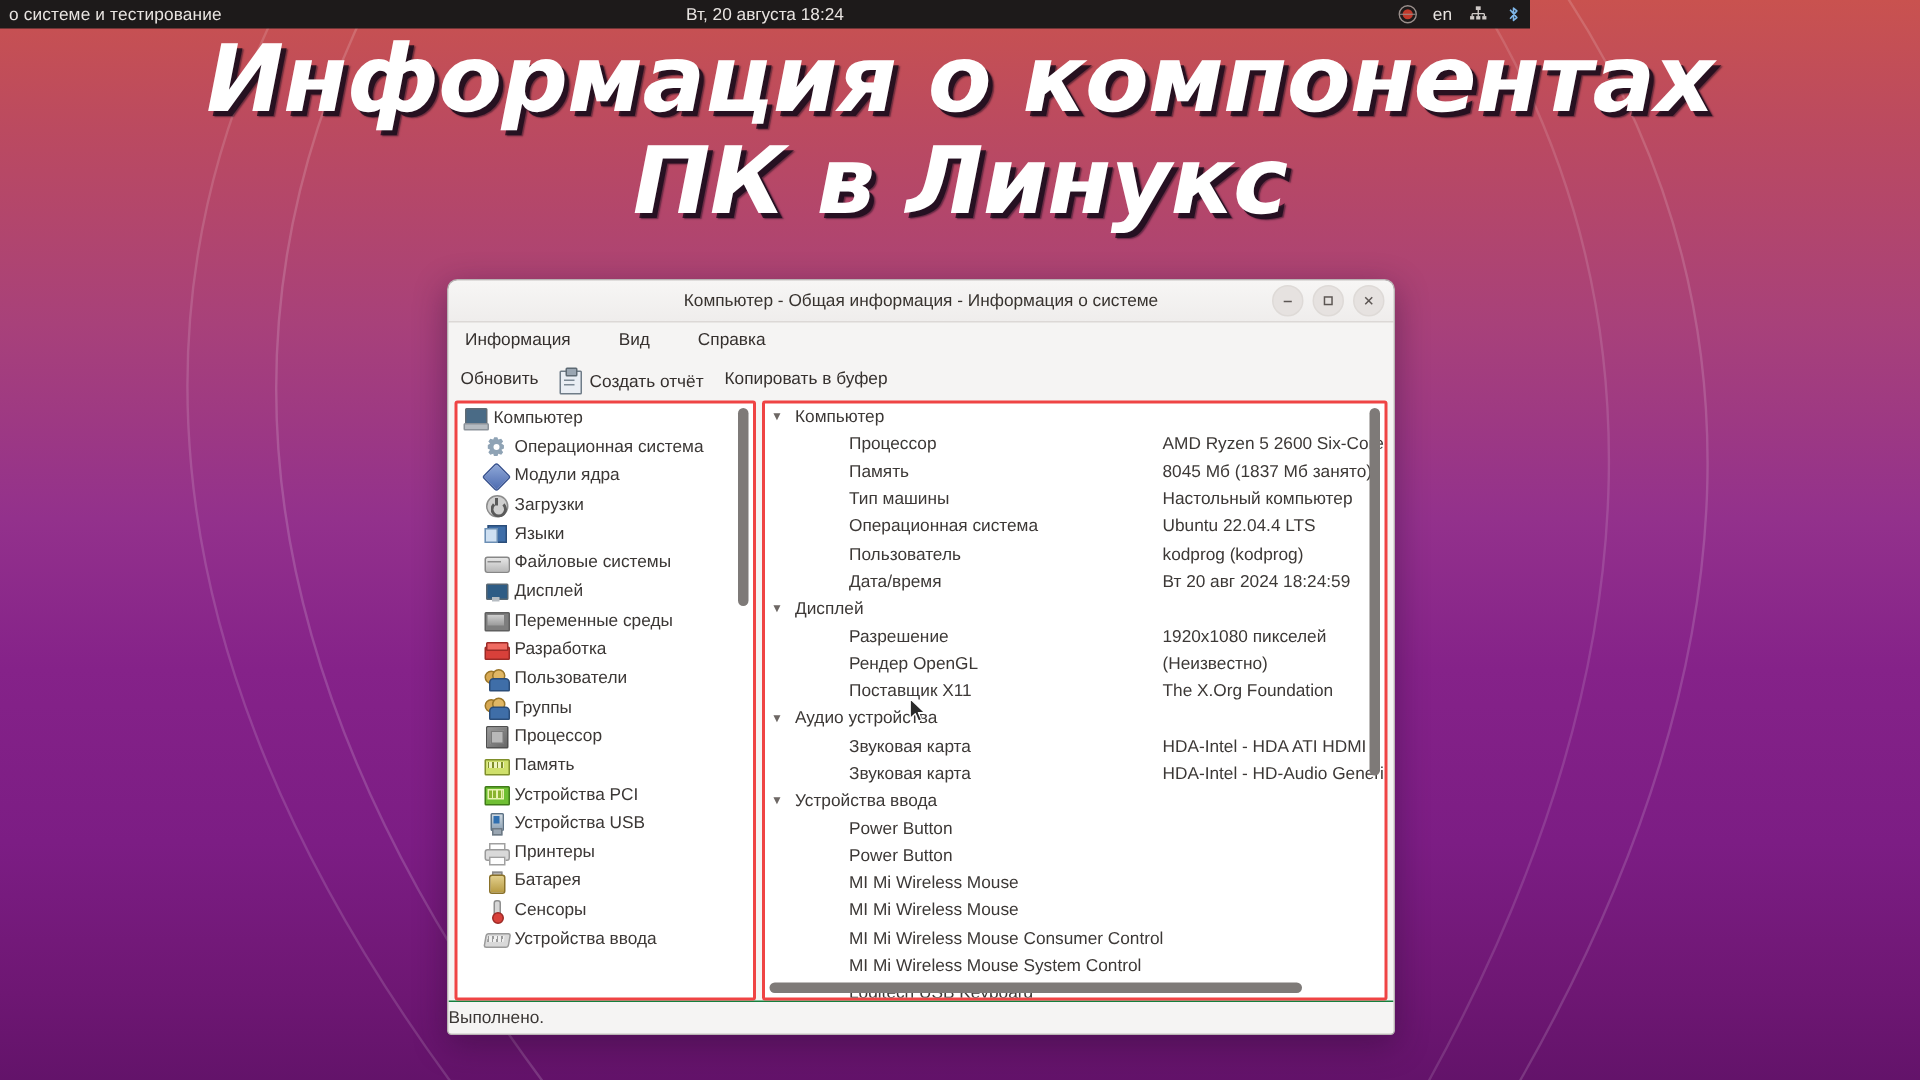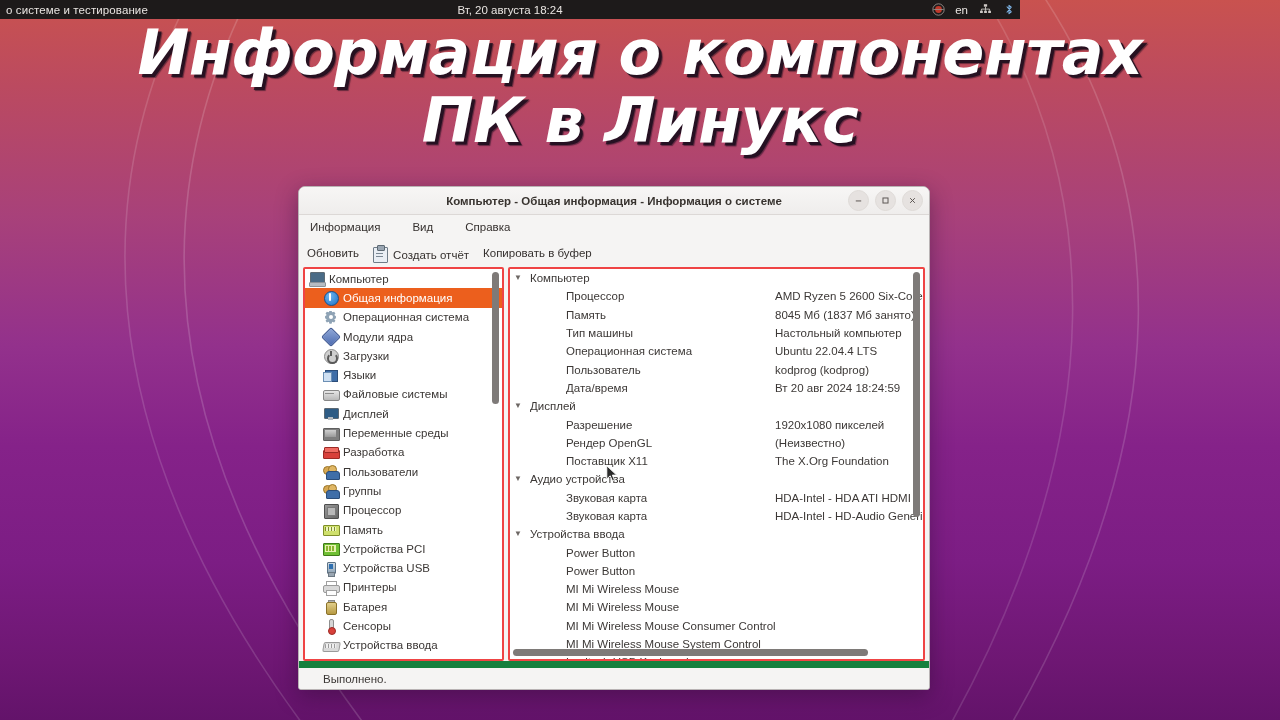--- a/index.html
+++ b/index.html
@@ -126,21 +126,21 @@
     height: 27px;
     flex: 0 0 27px;
     background: linear-gradient(to bottom, #f7f6f5 0%, #efedec 100%);
     border-bottom: 1px solid #dcd8d6;
     display: flex;
     align-items: center;
     justify-content: center;
   }
   #titlebar .title-text {
     font-size: 11.5px;
-    font-weight: bold;
+    font-weight: normal;
     color: #38332f;
     white-space: nowrap;
   }
   #titlebar .win-buttons {
     position: absolute;
     right: 6px;
     top: 3px;
     display: flex;
     gap: 6px;
   }
@@ -387,25 +387,25 @@
     top: 1px;
     height: 7px;
     border-radius: 4px;
     background: #7e7a78;
   }
 
   #statusbar {
     flex: 0 0 21px;
     display: flex;
     align-items: center;
-    padding-left: 24px;
+    padding-left: 0;
     font-size: 11.5px;
     color: #3b3735;
     background: #f5f4f3;
-    border-top: 7px solid #15803d;
+    border-top: 1px solid #15803d;
   }
 
   
   #cursor {
     position: absolute;
     left: 606px;
     top: 465px;
     width: 12px;
     height: 18px;
     z-index: 60;
@@ -509,27 +509,20 @@
 
       <div id="sidebar-pane">
         <div class="tree-scroll" id="sidebar-list">
             <div class="tree-row">
               <span class="mini-icon ic-computer">
                 <span class="scr"></span>
                 <span class="base"></span>
               </span>
               <span>Компьютер</span>
             </div>
-            <div class="tree-row child selected">
-              <span class="mini-icon ic-info">
-                <span class="circle"></span>
-                <span class="i"></span>
-              </span>
-              <span>Общая информация</span>
-            </div>
             <div class="tree-row child">
               <span class="mini-icon ic-gear">
                 <span class="g"></span>
                 <span class="hole"></span>
               </span>
               <span>Операционная система</span>
             </div>
             <div class="tree-row child">
               <span class="mini-icon ic-diamond">
                 <span class="d"></span>

